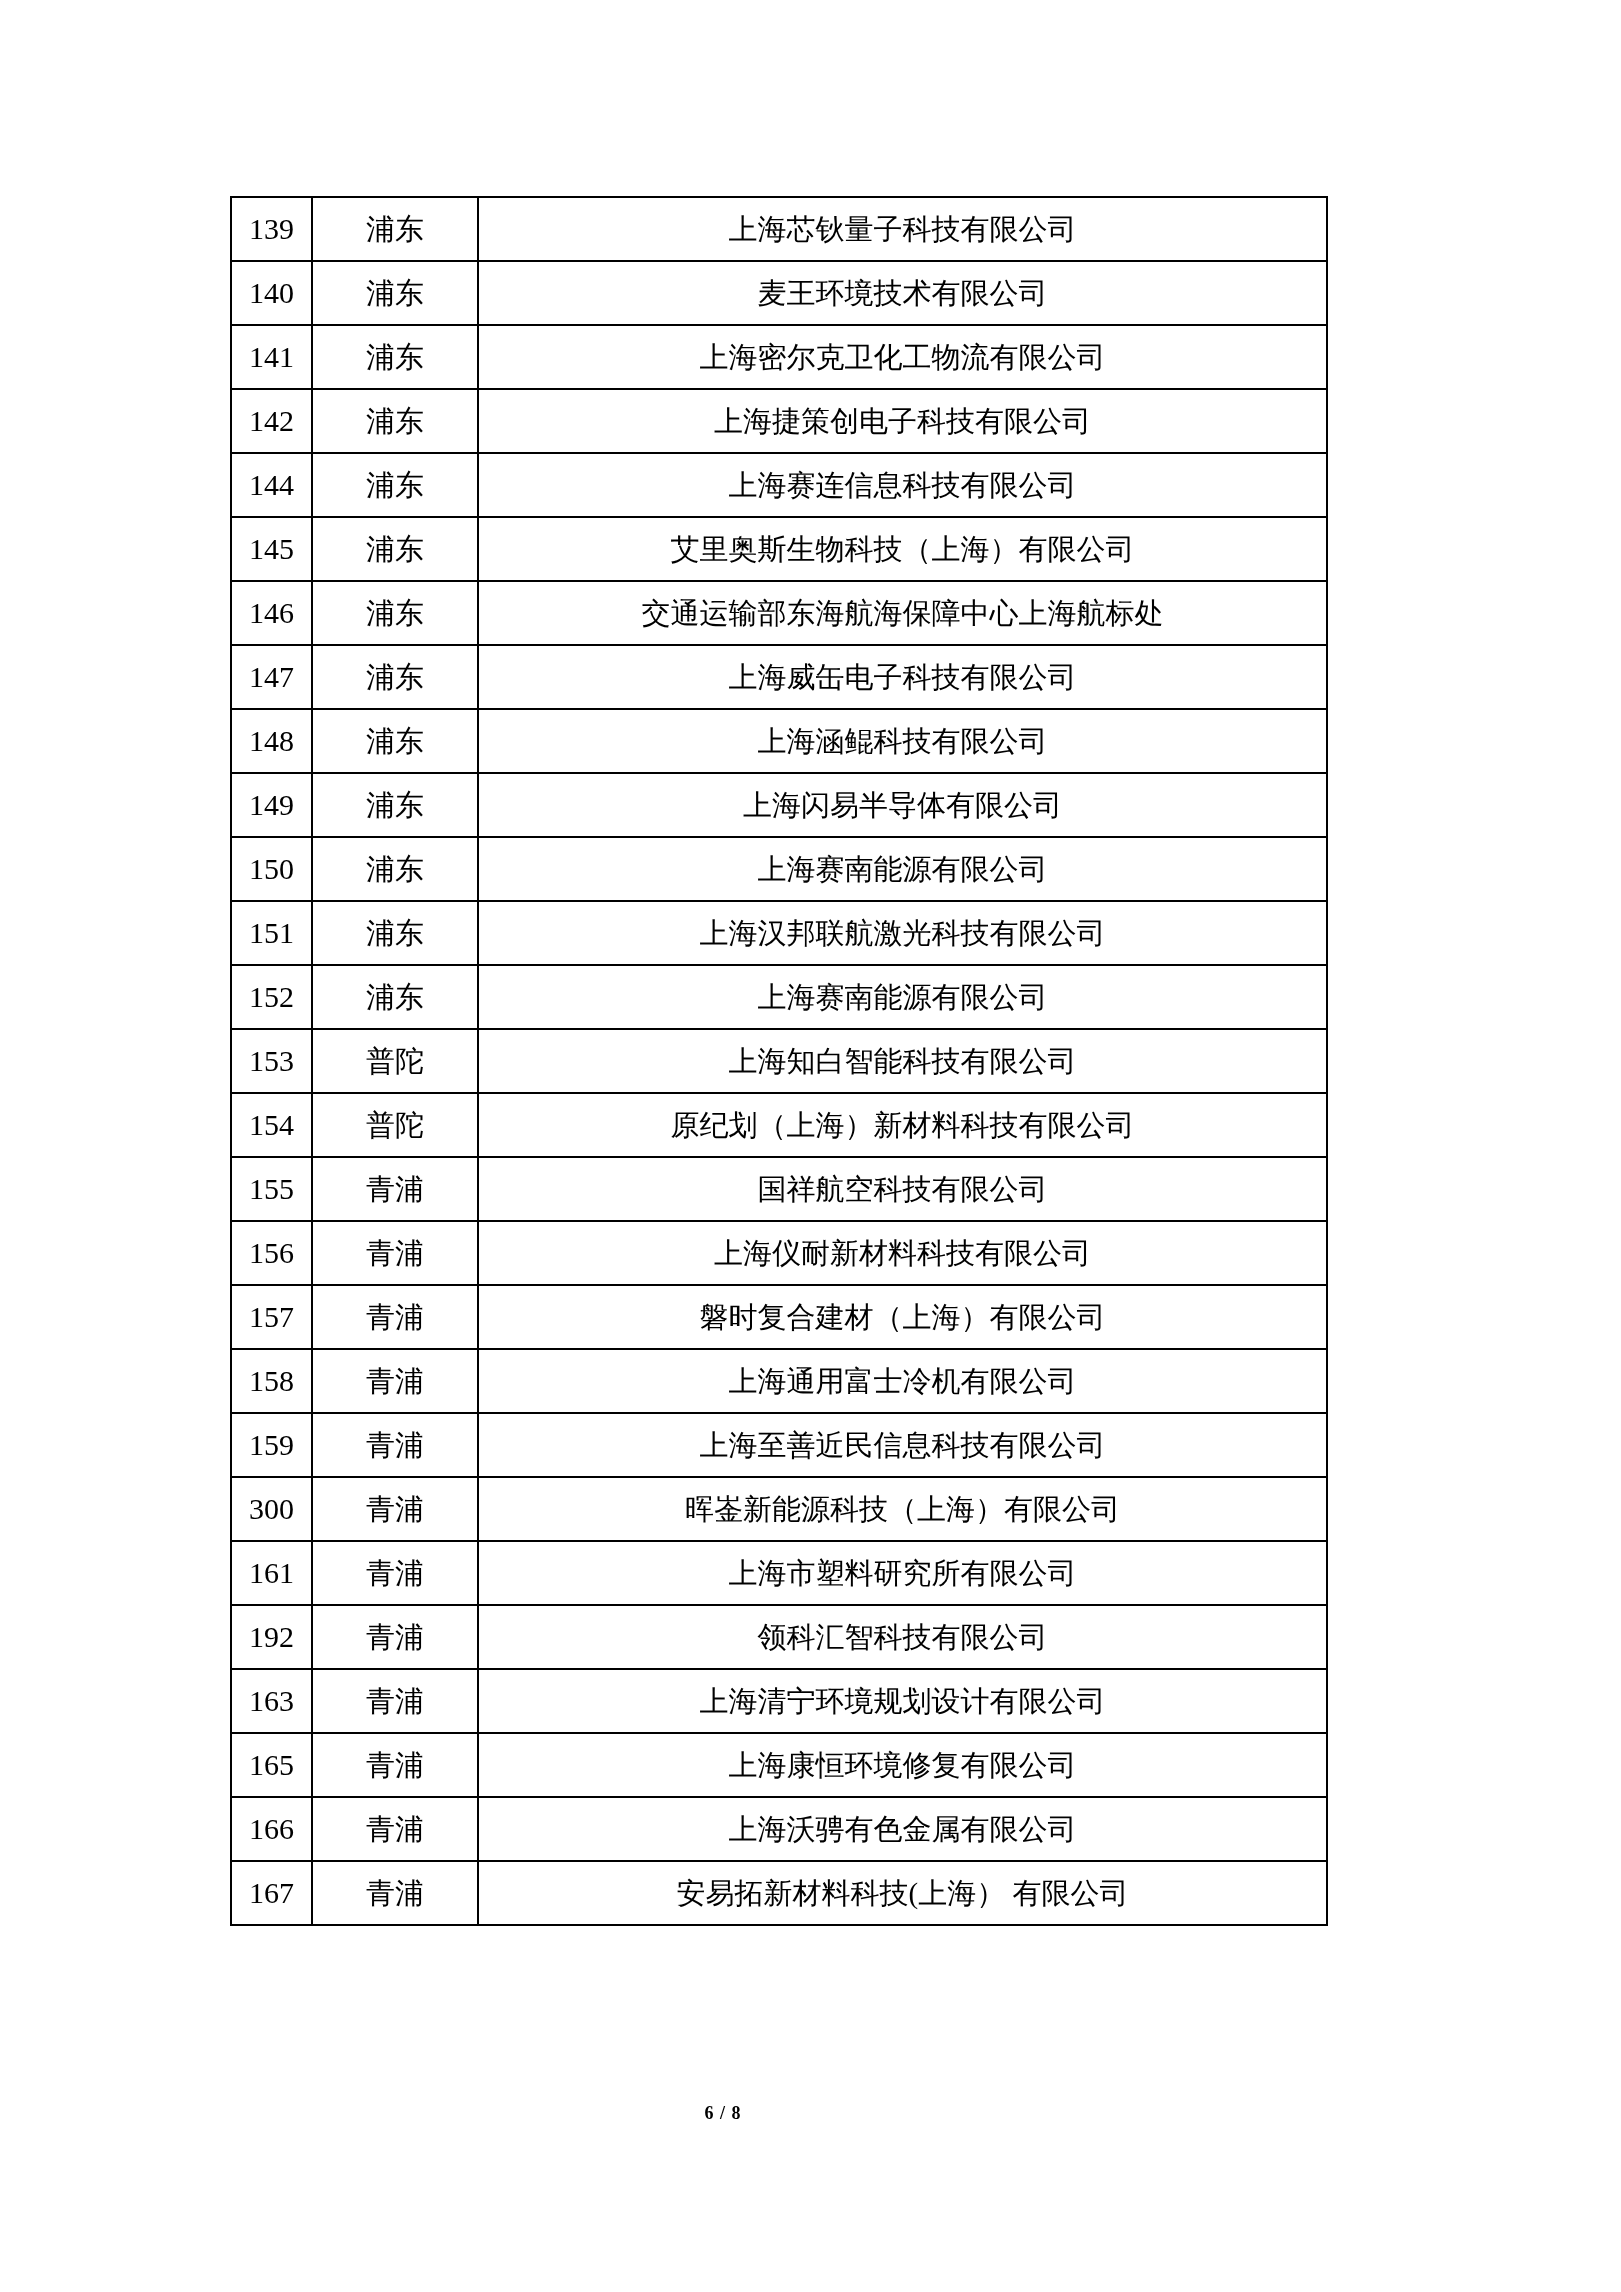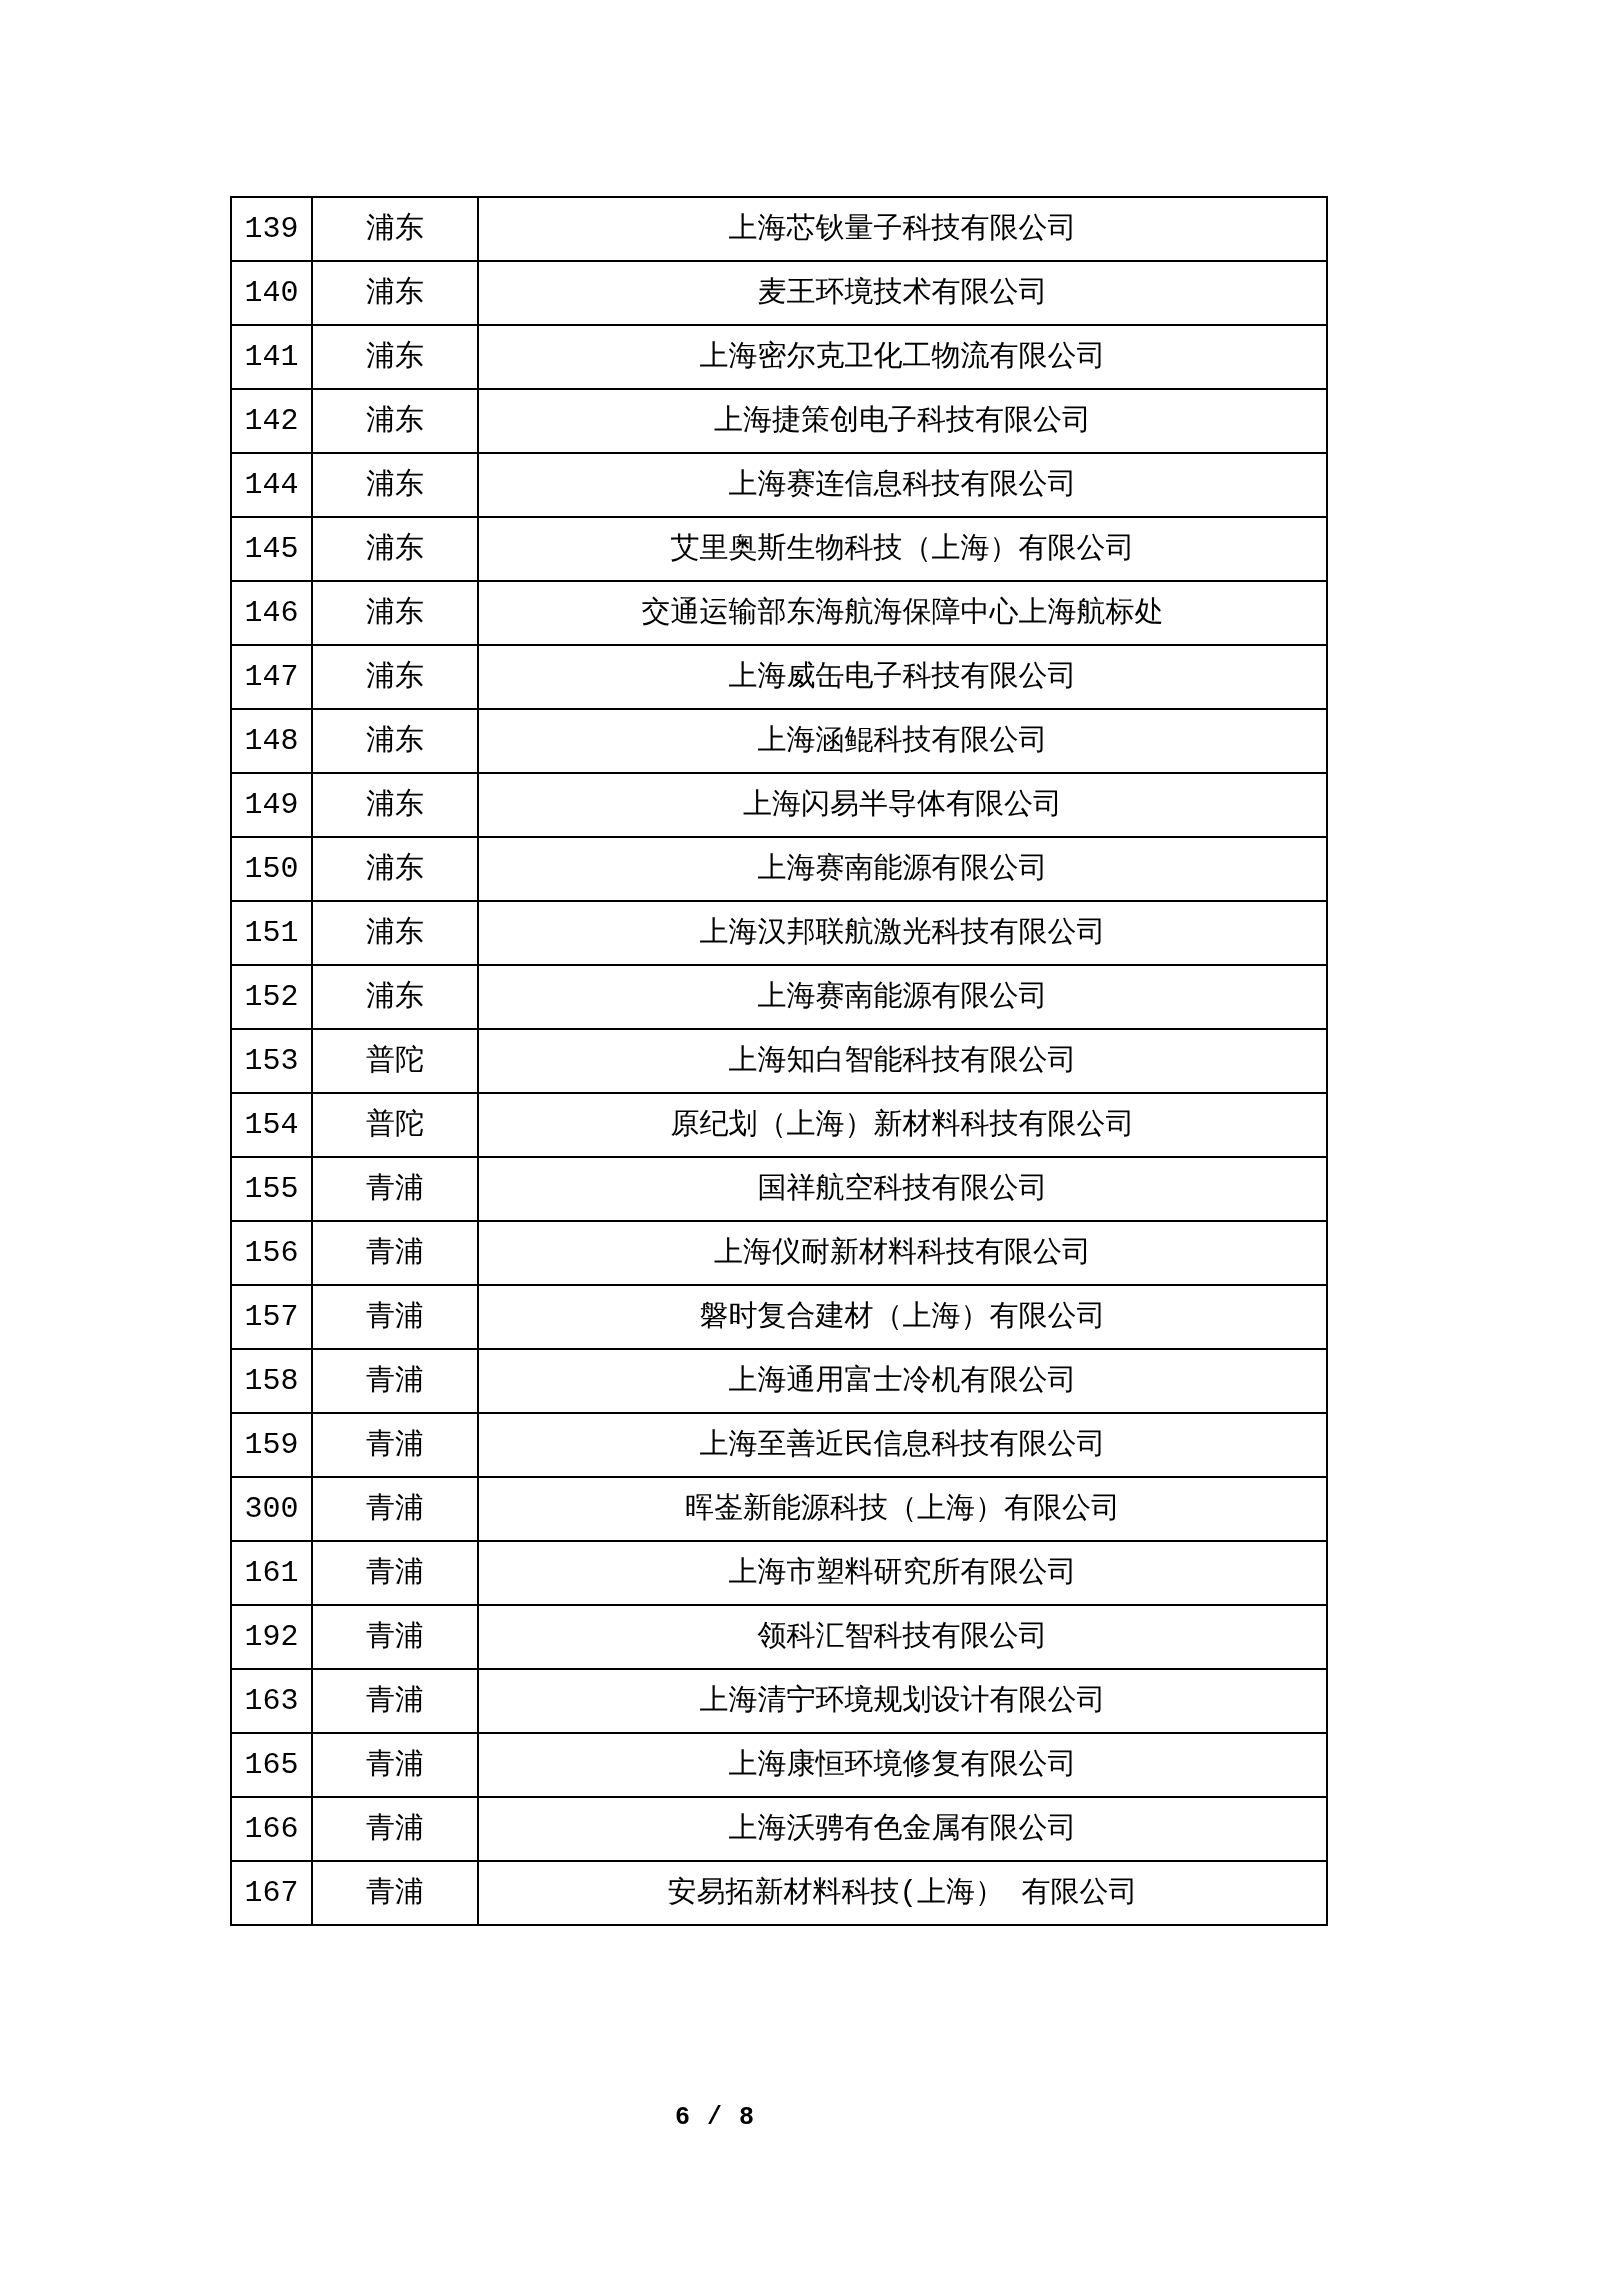--- a/index.html
+++ b/index.html
@@ -5,21 +5,21 @@
   html, body {
     margin: 0;
     padding: 0;
     background: #ffffff;
   }
   .page {
     position: relative;
     width: 1414px;
     height: 2293px;
     background: #ffffff;
-    font-family: Liberation Mono, monospace;
+    font-family: Liberation Serif, serif;
     color: #000000;
     overflow: hidden;
   }
   table.company-table {
     position: absolute;
     left: 230px;
     top: 196px;
     width: 1096px;
     border-collapse: collapse;
     table-layout: fixed;
@@ -36,25 +36,25 @@
     vertical-align: middle;
     font-size: 29px;
     line-height: 1;
     padding: 0;
     white-space: nowrap;
     overflow: hidden;
   }
   td.cell-no { font-size: 30px; }
   .footer {
     position: absolute;
-    left: 8px;
+    left: 16px;
     top: 2103px;
     width: 100%;
     text-align: center;
-    font-size: 25px;
+    font-size: 18px;
     font-weight: bold;
     letter-spacing: 1px;
   }
 </style>
 </head>
 <body>
 
 <div class="page">
 
   <table class="company-table">

